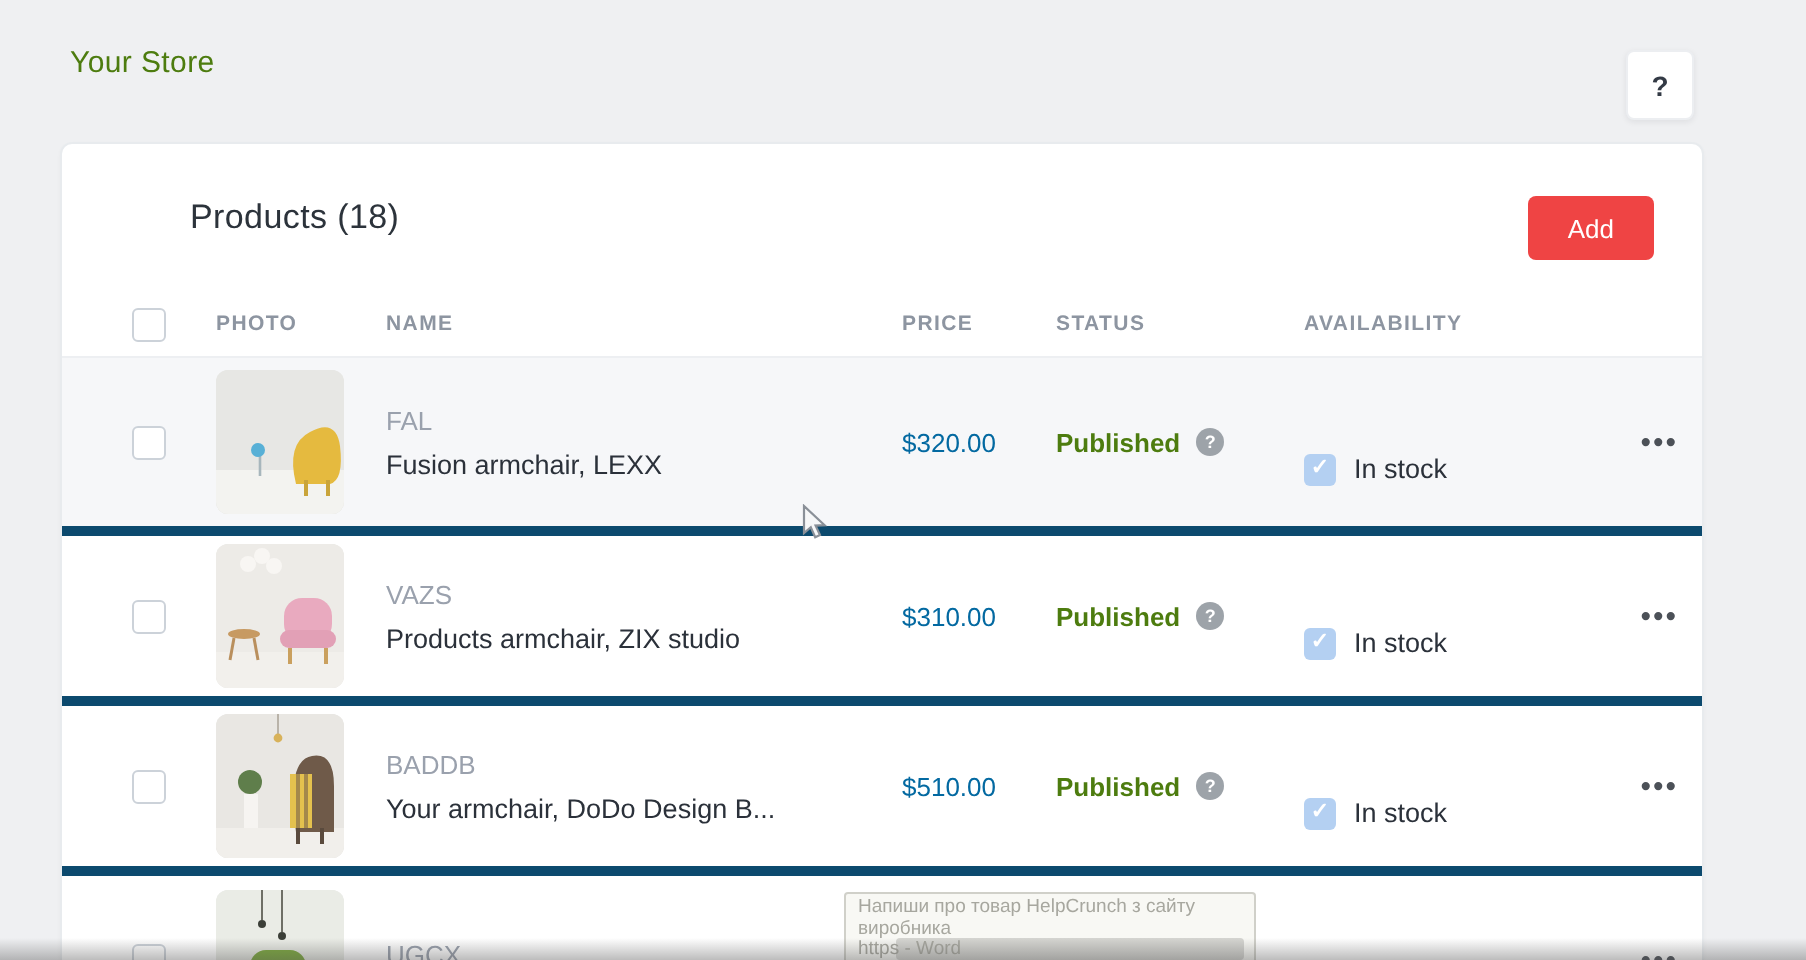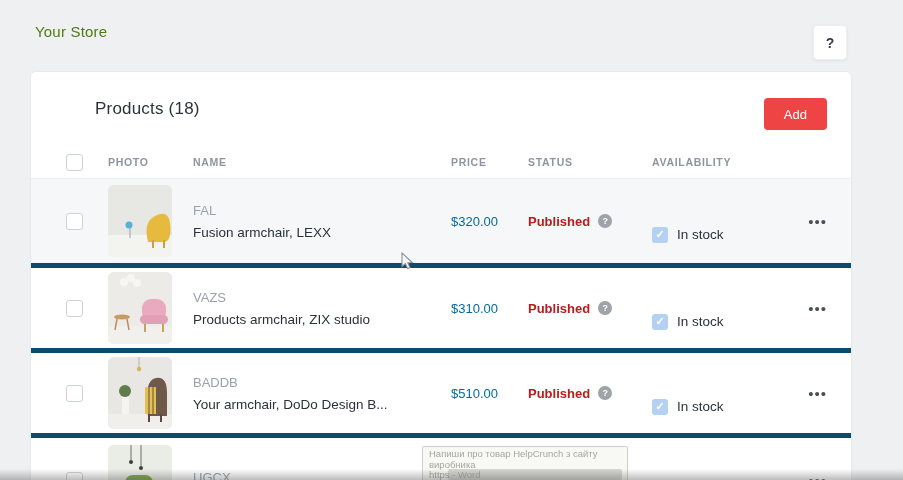--- a/index.html
+++ b/index.html
@@ -36,21 +36,21 @@
   .add-btn{
     position:absolute;right:24px;top:26px;height:32px;padding:0 20px;
     background:#ef4444;color:#fff;border:none;border-radius:4px;
     font-size:13px;font-family:inherit;cursor:pointer;
     display:flex;align-items:center;
   }
   
   .grid-row{
     display:grid;
     grid-template-columns:42px 85px 258px 77px 124px 134px 1fr;
-    padding-left:35px;padding-right:16px;
+    padding-left:35px;padding-right:4px;
     align-items:center;box-sizing:border-box;
   }
   .thead{
     height:33px;border-bottom:1px solid #edeff2;
   }
   .th{
     font-size:10.5px;font-weight:600;color:#8d95a1;
     letter-spacing:.7px;text-transform:uppercase;
   }
   .row{height:85px;border-bottom:5px solid #0c4a6e;}
@@ -62,21 +62,21 @@
   }
   .photo{
     width:64px;height:72px;border-radius:6px;overflow:hidden;background:#e8e8e5;
   }
   .photo svg{display:block;}
   .namecell{display:flex;flex-direction:column;gap:7px;}
   .sku{font-size:13px;color:#9aa1ad;}
   .pname{font-size:13.5px;color:#2b313a;white-space:nowrap;overflow:hidden;}
   .price{font-size:13px;color:#0369a1;}
   .statuscell{display:flex;align-items:center;gap:8px;}
-  .status{font-size:13px;font-weight:700;color:#b91c1c;}
+  .status{font-size:13px;font-weight:700;color:#4d7c0f;}
   .qcircle{
     width:14px;height:14px;border-radius:50%;background:#9da3a9;color:#fff;
     font-size:9px;font-weight:bold;display:flex;align-items:center;justify-content:center;
   }
   .availcell{display:flex;align-items:center;gap:9px;margin-top:27px;}
   .stock-cbx{
     width:16px;height:16px;border-radius:3px;background:#b4d0f2;
     display:flex;align-items:center;justify-content:center;cursor:pointer;
   }
   .stock-cbx::after{content:"✓";color:#fff;font-size:11px;font-weight:bold;line-height:1;}

